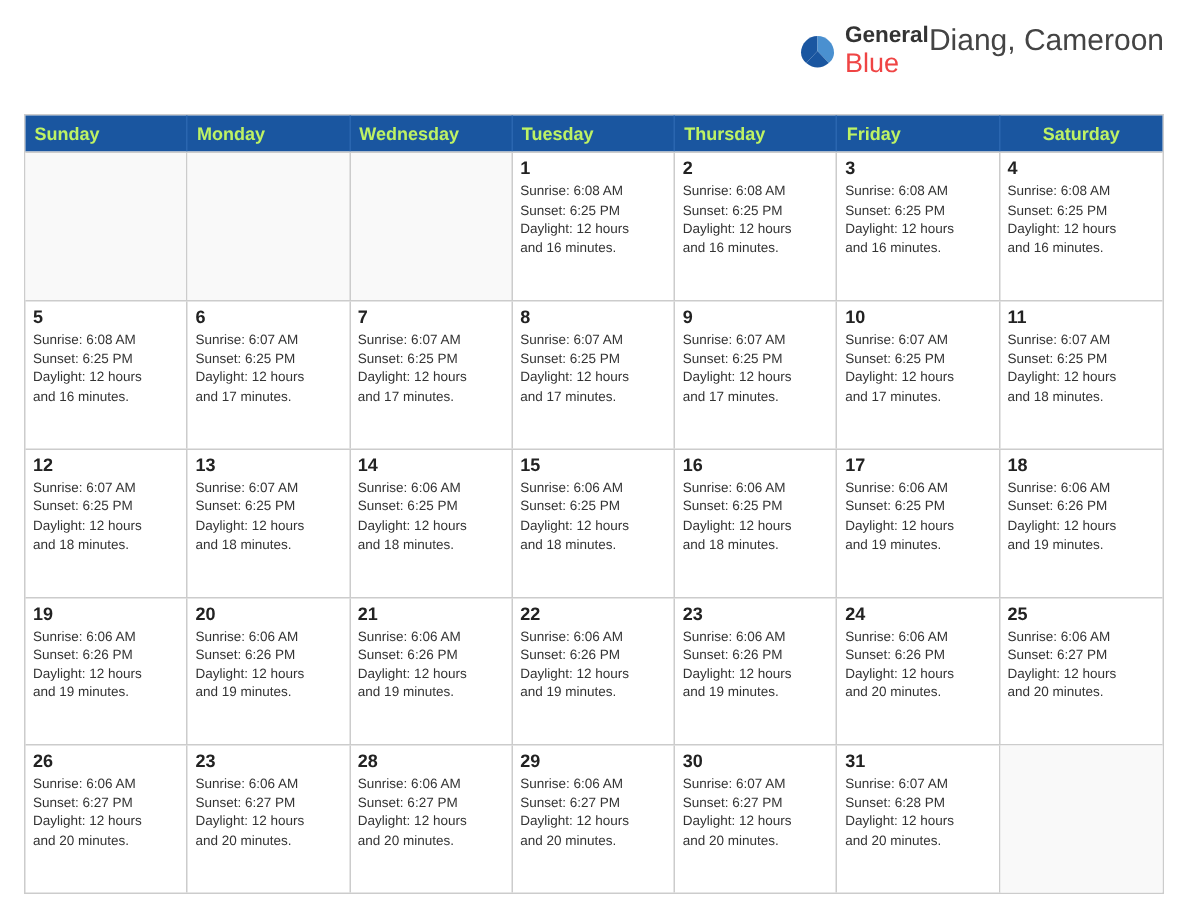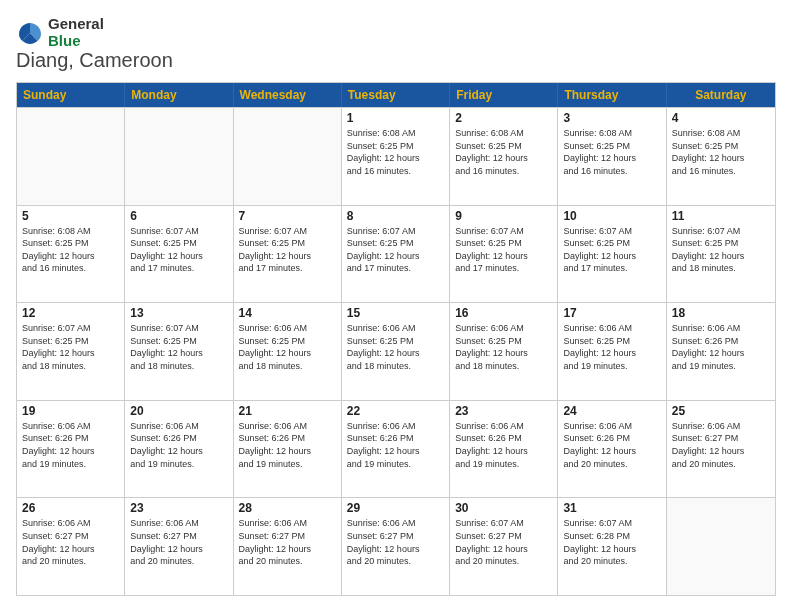--- a/index.html
+++ b/index.html
@@ -14,22 +14,21 @@
       width: 792px;
       height: 612px;
       padding: 16px;
       display: flex;
       flex-direction: column;
     }
     .header {
       display: flex;
       justify-content: flex-end;
       align-items: flex-start;
-      margin-bottom: 10px;
-      flex-direction: column;
+      margin-bottom: 24px;
     }
     .logo {
       display: flex;
       align-items: center;
       gap: 4px;
     }
     .logo-text {
       display: flex;
       flex-direction: column;
       line-height: 1.1;
@@ -55,21 +54,21 @@
       display: flex;
       flex-direction: column;
       border: 1px solid #ccc;
     }
     .cal-header {
       display: grid;
       grid-template-columns: repeat(7, 1fr);
       background: #1a56a0;
     }
     .cal-header-cell {
-      color: #eab308;
+      color: #bef264;
       font-weight: bold;
       font-size: 12px;
       padding: 5px 6px;
       border-right: 1px solid #2a66b0;
       text-align: left;
     }
     .cal-header-cell:last-child { border-right: none; text-align: center; }
     .cal-body {
       flex: 1;
       display: flex;
@@ -109,36 +108,36 @@
 <div class="page">
   <div class="header">
     <div class="logo">
       <svg class="logo-icon" viewBox="0 0 28 28">
         <path d="M14 4 C8 4 3 9 3 15 C3 18 4.5 20.5 6.5 22 L14 14 L14 4Z" fill="#1a56a0"></path>
         <path d="M14 4 C20 4 25 9 25 15 C25 18 23.5 20.5 21.5 22 L14 14 L14 4Z" fill="#4a90d0"></path>
         <path d="M6.5 22 C9 24 11.5 25 14 25 C16.5 25 19 24 21.5 22 L14 14 Z" fill="#1a56a0"></path>
       </svg>
       <div class="logo-text">
         <span style="font-size:15px;font-weight:bold;color:#333;line-height:1.1;">General</span>
-        <span style="font-size:15px;font-weight:bold;color:#15803d;line-height:1.1;">Blue</span>
+        <span style="font-size:18px;font-weight:normal;color:#ef4444;line-height:1.1;">Blue</span>
       </div>
     </div>
     <div class="title-block">
       <div class="subtitle">Diang, Cameroon</div>
     </div>
   </div>
 
   <div class="calendar">
     <div class="cal-header">
       <div class="cal-header-cell">Sunday</div>
       <div class="cal-header-cell">Monday</div>
       <div class="cal-header-cell">Wednesday</div>
       <div class="cal-header-cell">Tuesday</div>
+      <div class="cal-header-cell">Thursday</div>
       <div class="cal-header-cell">Friday</div>
-      <div class="cal-header-cell">Thursday</div>
       <div class="cal-header-cell">Saturday</div>
     </div>
     <div class="cal-body" id="cal-body">
     <div class="cal-row">
           <div class="cal-cell empty"></div>
           <div class="cal-cell empty"></div>
           <div class="cal-cell empty"></div>
           <div class="cal-cell">
             <div class="day-num">1</div>
             <div class="cell-info" style="white-space: pre-line;">Sunrise: 6:08 AM

